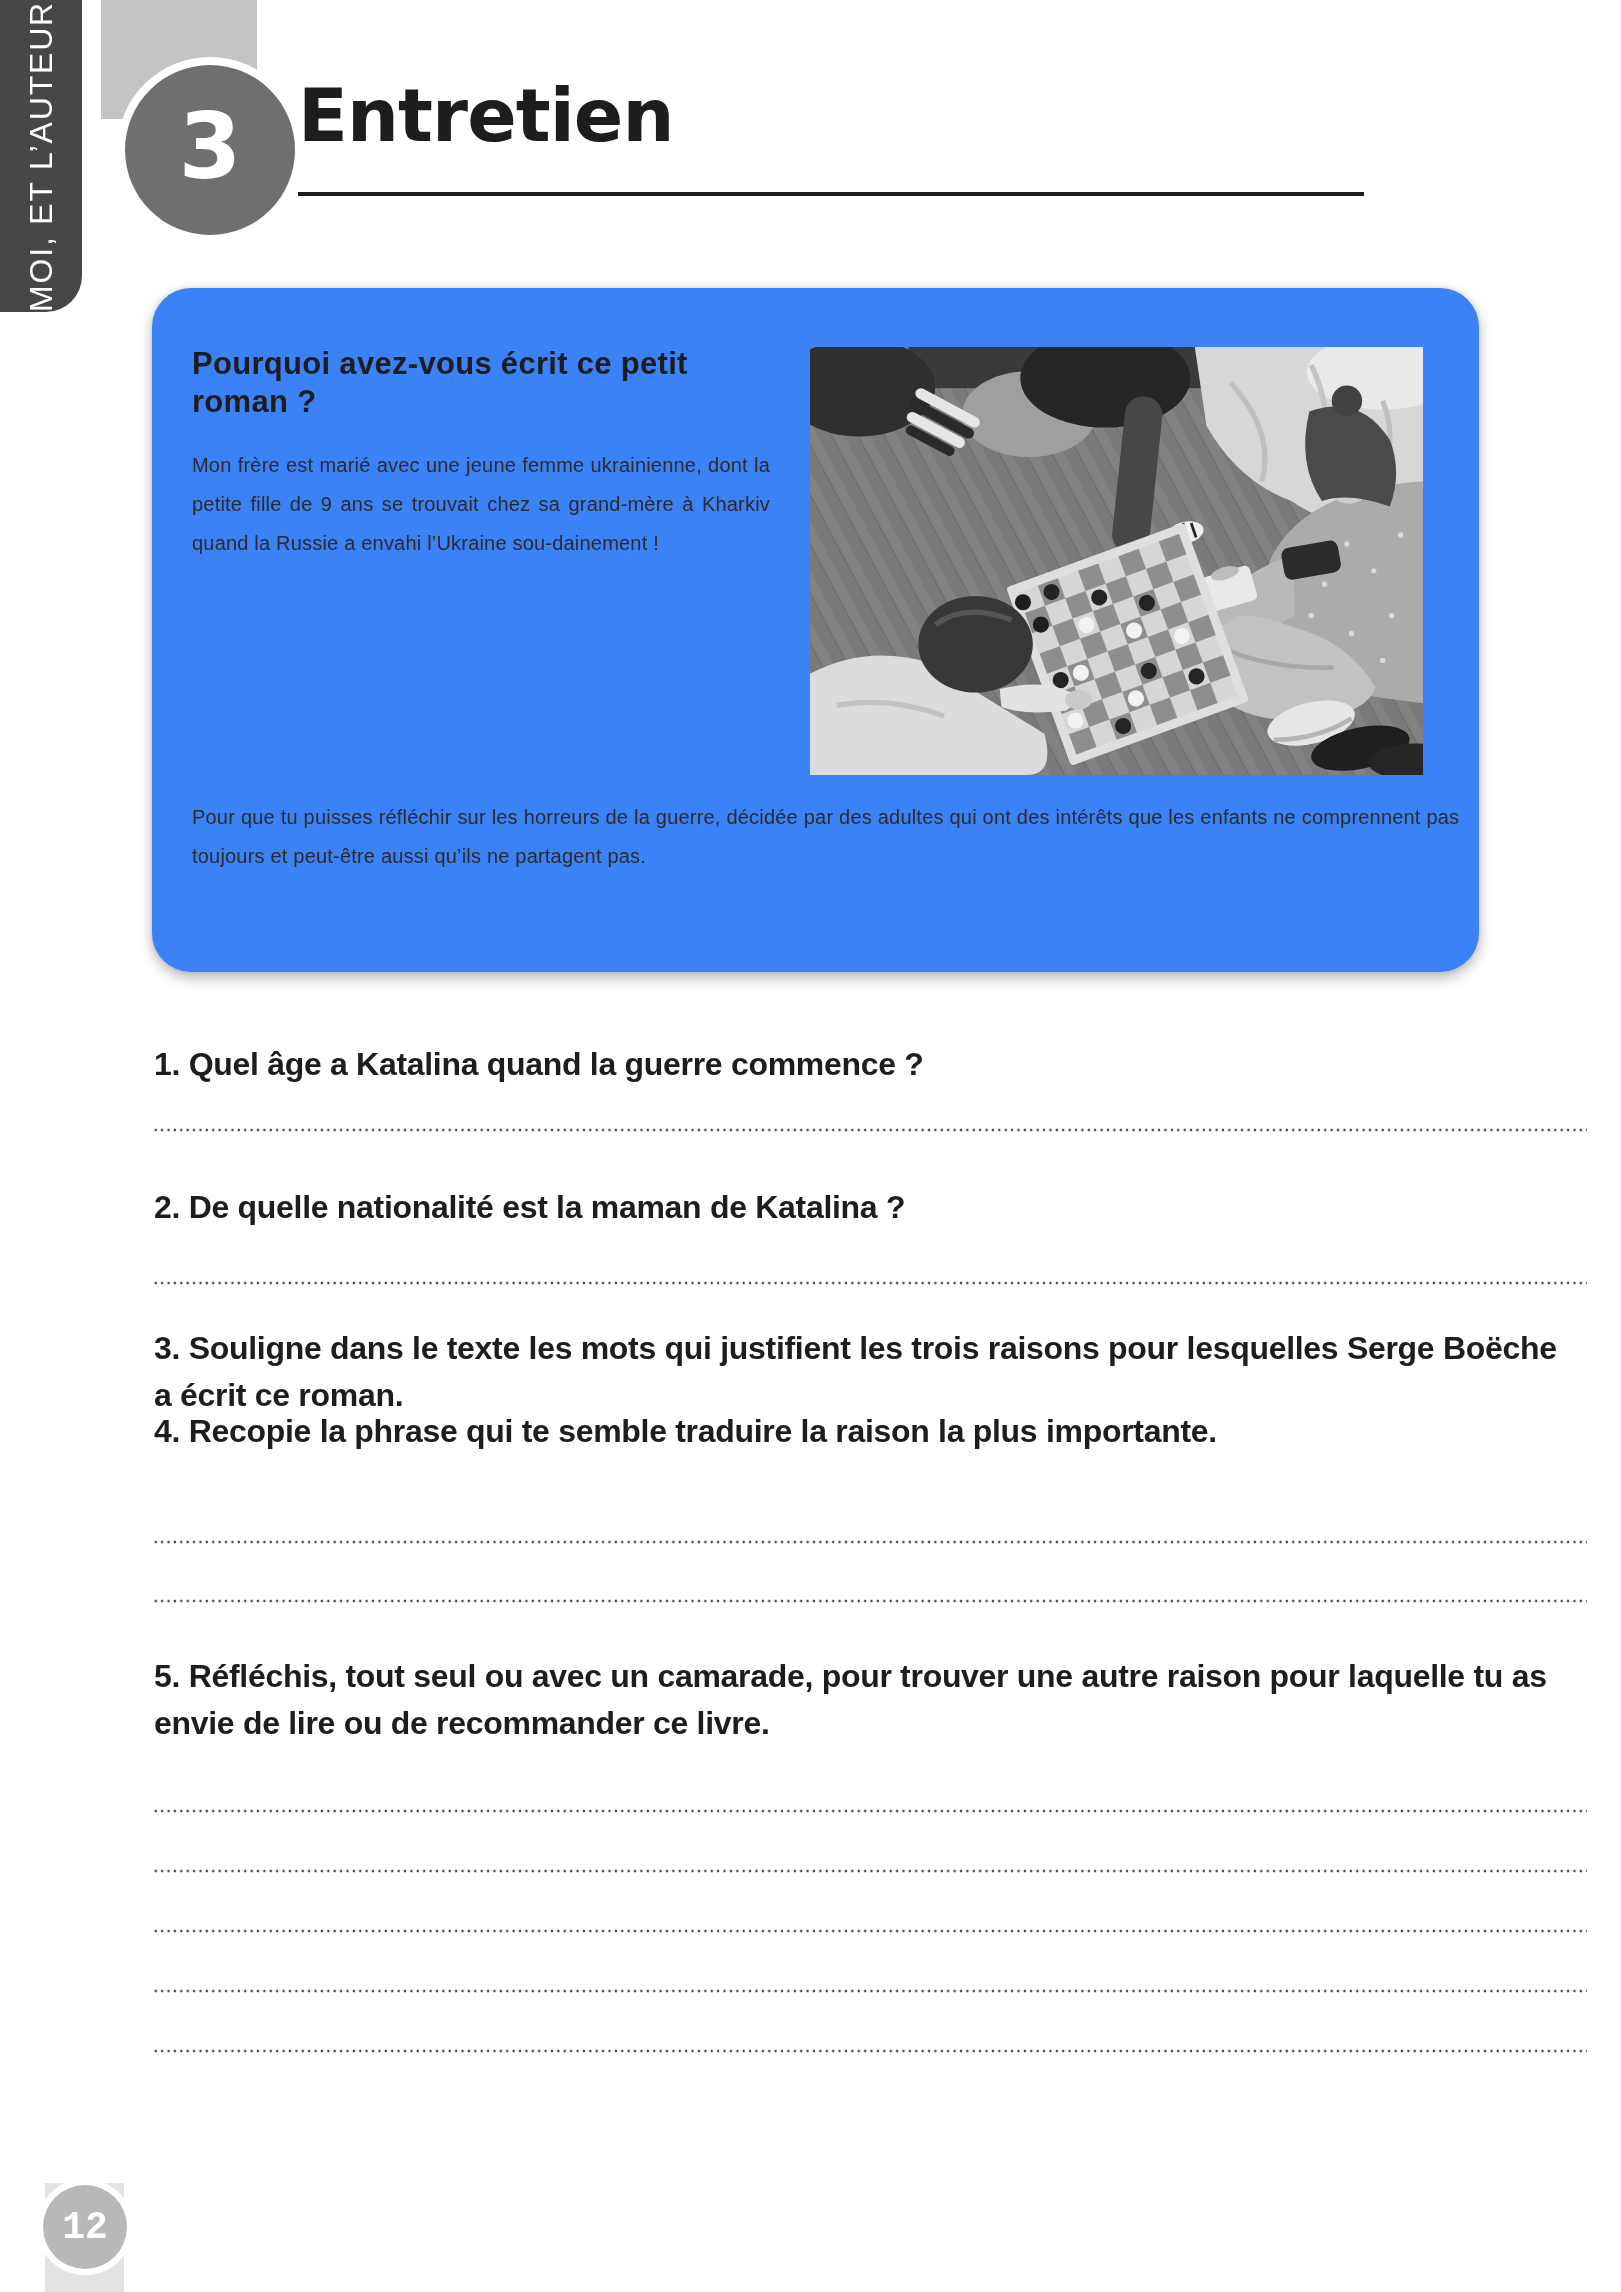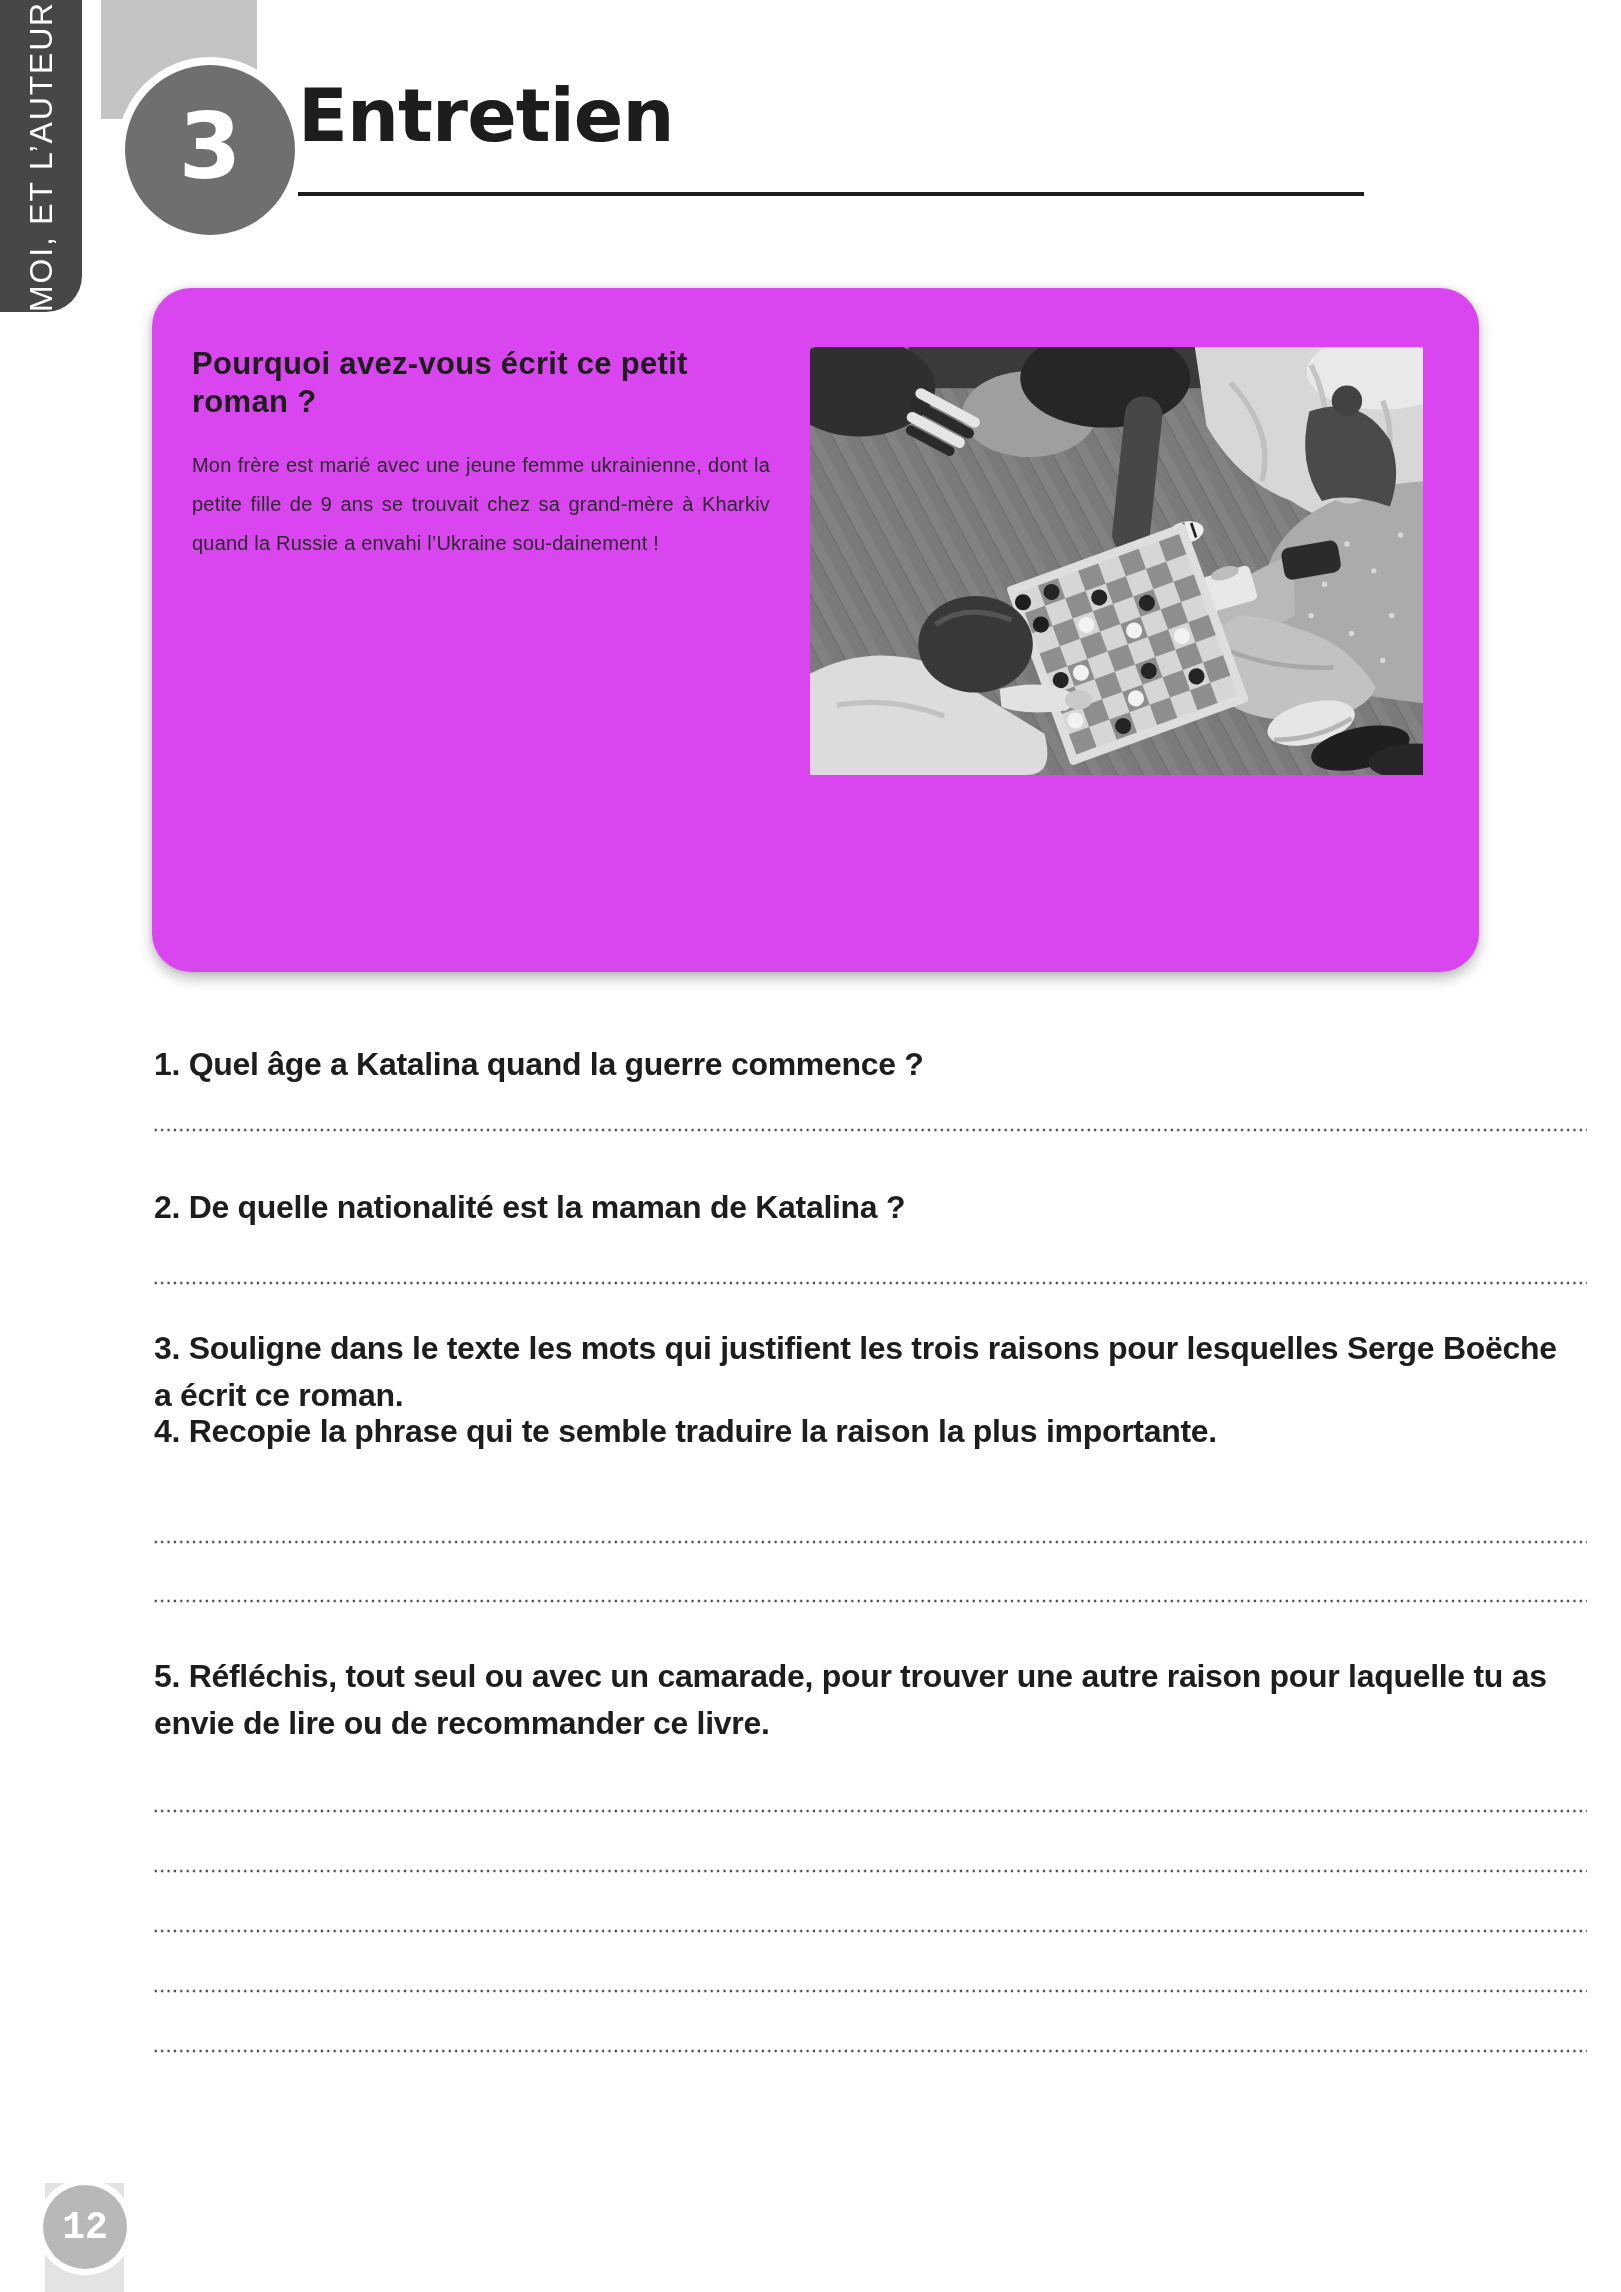--- a/index.html
+++ b/index.html
@@ -17,21 +17,21 @@
   .unit-circle{position:absolute;left:125px;top:65px;width:170px;height:170px;border-radius:50%;
                background:#6f6f6f;box-shadow:0 0 0 8px #ffffff;
                display:flex;align-items:center;justify-content:center;}
   .unit-circle span{color:#fff;font-size:90px;font-weight:bold;font-family:"DejaVu Sans",sans-serif;
                     transform:translateY(-3.6px);}
   .page-title{position:absolute;left:298px;top:73px;font-size:73px;font-weight:800;
               font-family:"DejaVu Sans",sans-serif;letter-spacing:-0.9px;color:#1d1d1b;}
   .title-rule{position:absolute;left:298px;top:192px;width:1066px;height:3.6px;background:#1d1d1b;}
 
   
-  .ibox{position:absolute;left:152px;top:288px;width:1327px;height:684px;background:#d946ef;
+  .ibox{position:absolute;left:152px;top:288px;width:1327px;height:684px;background:#3b82f6;
         border-radius:39px;box-shadow:0 5.4px 14.3px rgba(0,0,0,0.28),0 0 4.5px rgba(0,0,0,0.10);
         box-sizing:border-box;padding:57px 19.7px 0 40px;}
   .ibox-row{display:flex;}
   .ibox-col{width:578px;margin-right:40px;flex:none;}
   .ibox-heading{font-weight:bold;font-size:31px;line-height:38px;margin:0 0 25px 0;letter-spacing:0.3px;}
   .ibox p{margin:0 0 21.5px 0;font-size:20px;line-height:39px;color:#2b2b2b;
           text-align:justify;letter-spacing:0.2px;}
   .ibox .wide{margin-top:23px;margin-right:0;}
   .photo{width:613px;height:428px;flex:none;margin-top:1.8px;background:#8a8a8a;}
   .photo svg{display:block;width:100%;height:100%;}
@@ -217,20 +217,21 @@
           <g transform="rotate(-12 615 448)">
               <ellipse cx="615" cy="448" rx="56" ry="23" fill="#1f1f1f"></ellipse>
             </g>
           <g transform="rotate(-4 670 462)">
               <ellipse cx="670" cy="462" rx="46" ry="19" fill="#262626"></ellipse>
             </g>
         </svg>
       </div>
     </div>
 
+    <p class="wide">Pour que tu puisses réfléchir sur les horreurs de la guerre, décidée par des adultes qui ont des intérêts que les enfants ne comprennent pas toujours et peut-être aussi qu’ils ne partagent pas.</p>
   </div>
 
   <div class="q" style="top:1041px;">
     <span>1.</span>
     <span>Quel âge a Katalina quand la guerre commence ?</span>
   </div>
   <div class="dotline" style="top:1128px;"></div>
 
   <div class="q" style="top:1184px;">
     <span>2.</span>

